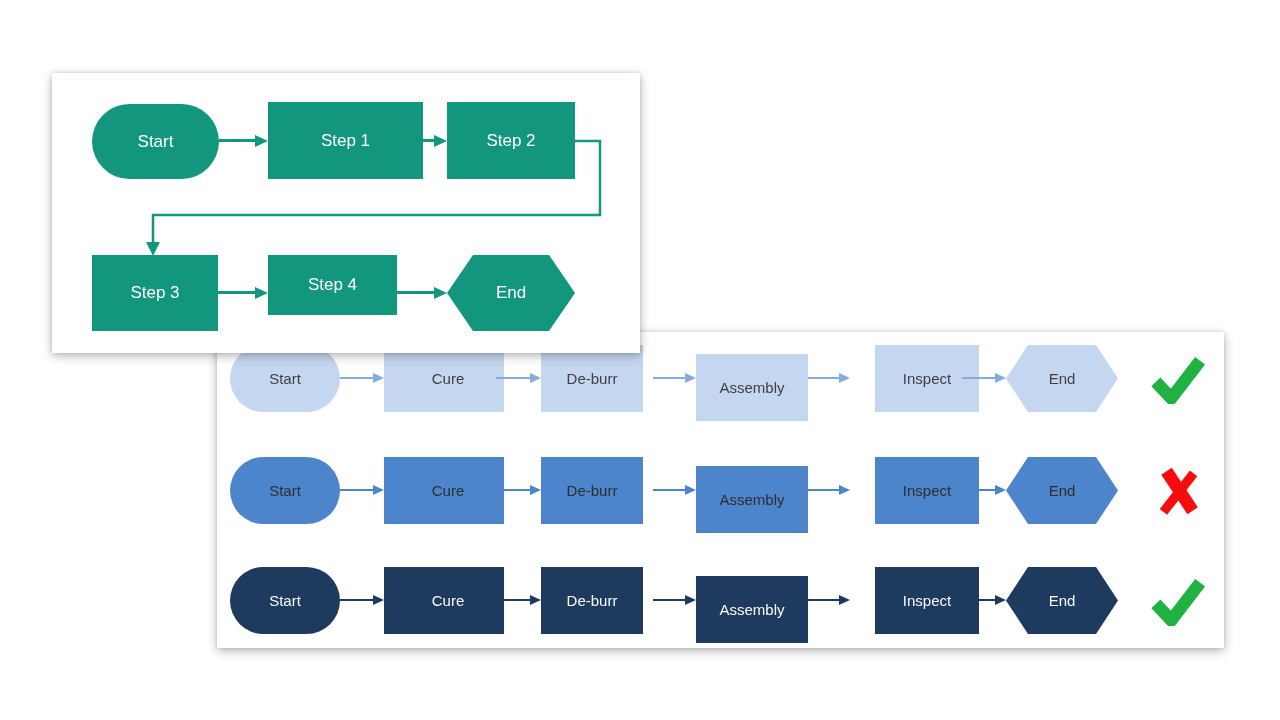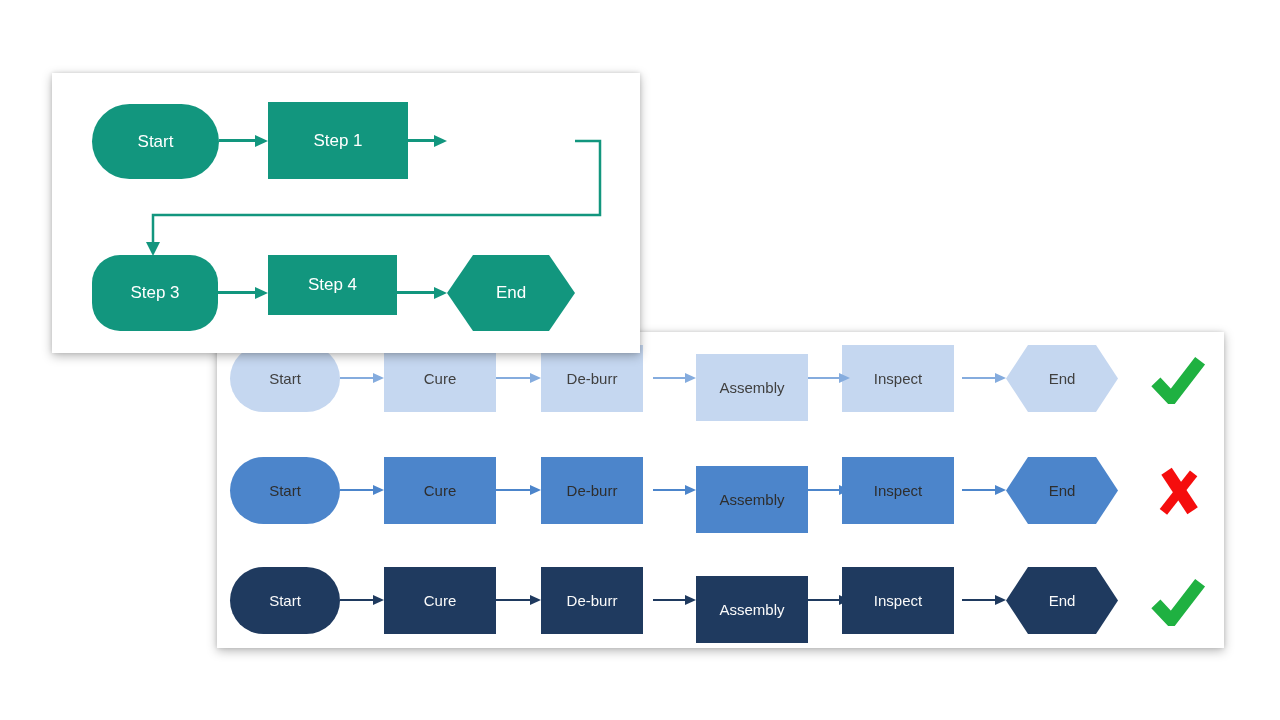--- a/index.html
+++ b/index.html
@@ -19,23 +19,23 @@
   }
 
   
   .node{position:absolute;display:flex;align-items:center;justify-content:center;text-align:center;}
   .g-node{background:#12967E;color:#ffffff;font-size:17px;}
   .stadium{border-radius:999px;}
   .g-hex{clip-path:polygon(26px 0,calc(100% - 26px) 0,100% 50%,calc(100% - 26px) 100%,26px 100%,0 50%);}
   .b-hex{clip-path:polygon(22px 0,calc(100% - 22px) 0,100% 50%,calc(100% - 22px) 100%,22px 100%,0 50%);}
 
   #g-start{left:40px;top:31px;width:127px;height:75px;}
-  #g-step1{left:216px;top:29px;width:140px;height:77px;}
+  #g-step1{left:216px;top:29px;width:155px;height:77px;}
   #g-step2{left:395px;top:29px;width:128px;height:77px;}
-  #g-step3{left:40px;top:182px;width:126px;height:76px;border-radius:28px;}
+  #g-step3{left:40px;top:182px;width:126px;height:76px;}
   #g-step4{left:216px;top:182px;width:129px;height:60px;}
   #g-end{left:395px;top:182px;width:128px;height:76px;}
 
   .arrow{position:absolute;background:var(--c);}
   .arrow::after{
     content:"";position:absolute;left:100%;top:50%;transform:translateY(-50%);
     border-top:var(--ah) solid transparent;border-bottom:var(--ah) solid transparent;
     border-left:var(--al) solid var(--c);
   }
   .g-arrow{--c:#12967E;--al:13px;--ah:6.5px;height:3px;}
@@ -46,24 +46,24 @@
   #g-connector{position:absolute;left:0;top:0;pointer-events:none;}
 
   
   .flow-row{position:absolute;left:0;width:100%;height:67px;}
   #row-0{top:13px; --fill:#C5D7F0;--text:#404040;--c:#85ACDE;}
   #row-1{top:125px;--fill:#4C85CB;--text:#2E2E2E;--c:#4C85CB;}
   #row-2{top:235px;--fill:#1F3A5F;--text:#FAFAFA;--c:#1F3A5F;}
   .b-node{background:var(--fill);color:var(--text);font-size:15px;height:67px;top:0;}
   .b-stadium{border-radius:34px;}
   .bx0{left:13px;width:110px;}
-  .bx1{left:167px;width:112px;}
+  .bx1{left:167px;width:112px;padding-left:8px;}
   .bx2{left:324px;width:102px;}
   .bx3{left:479px;width:112px;margin-top:9px;}
-  .bx4{left:625px;width:112px;}
+  .bx4{left:658px;width:104px;}
   .bx5{left:789px;width:112px;}
   .b-arrow{--al:11px;--ah:5px;height:2px;top:32px;}
   .ba0{left:123px;width:33px;}
   .ba1{left:279px;width:34px;}
   .ba2{left:436px;width:32px;}
   .ba3{left:591px;width:31px;}
   .ba4{left:745px;width:33px;}
   .mark{position:absolute;left:932px;top:9px;width:58px;height:50px;}
   .mark svg{display:block;width:100%;height:100%;}
 </style>
@@ -73,20 +73,23 @@
 <div>
 
   <div id="panelA" class="panel">
 
     <div id="g-start" class="node g-node stadium">
       <span>Start</span>
     </div>
     <div id="g-step1" class="node g-node">
       <span>Step 1</span>
     </div>
+    <div id="g-step2" class="node g-node">
+      <span>Step 2</span>
+    </div>
     <div id="g-step3" class="node g-node">
       <span>Step 3</span>
     </div>
     <div id="g-step4" class="node g-node">
       <span>Step 4</span>
     </div>
     <div id="g-end" class="node g-node g-hex">
       <span>End</span>
     </div>
 

